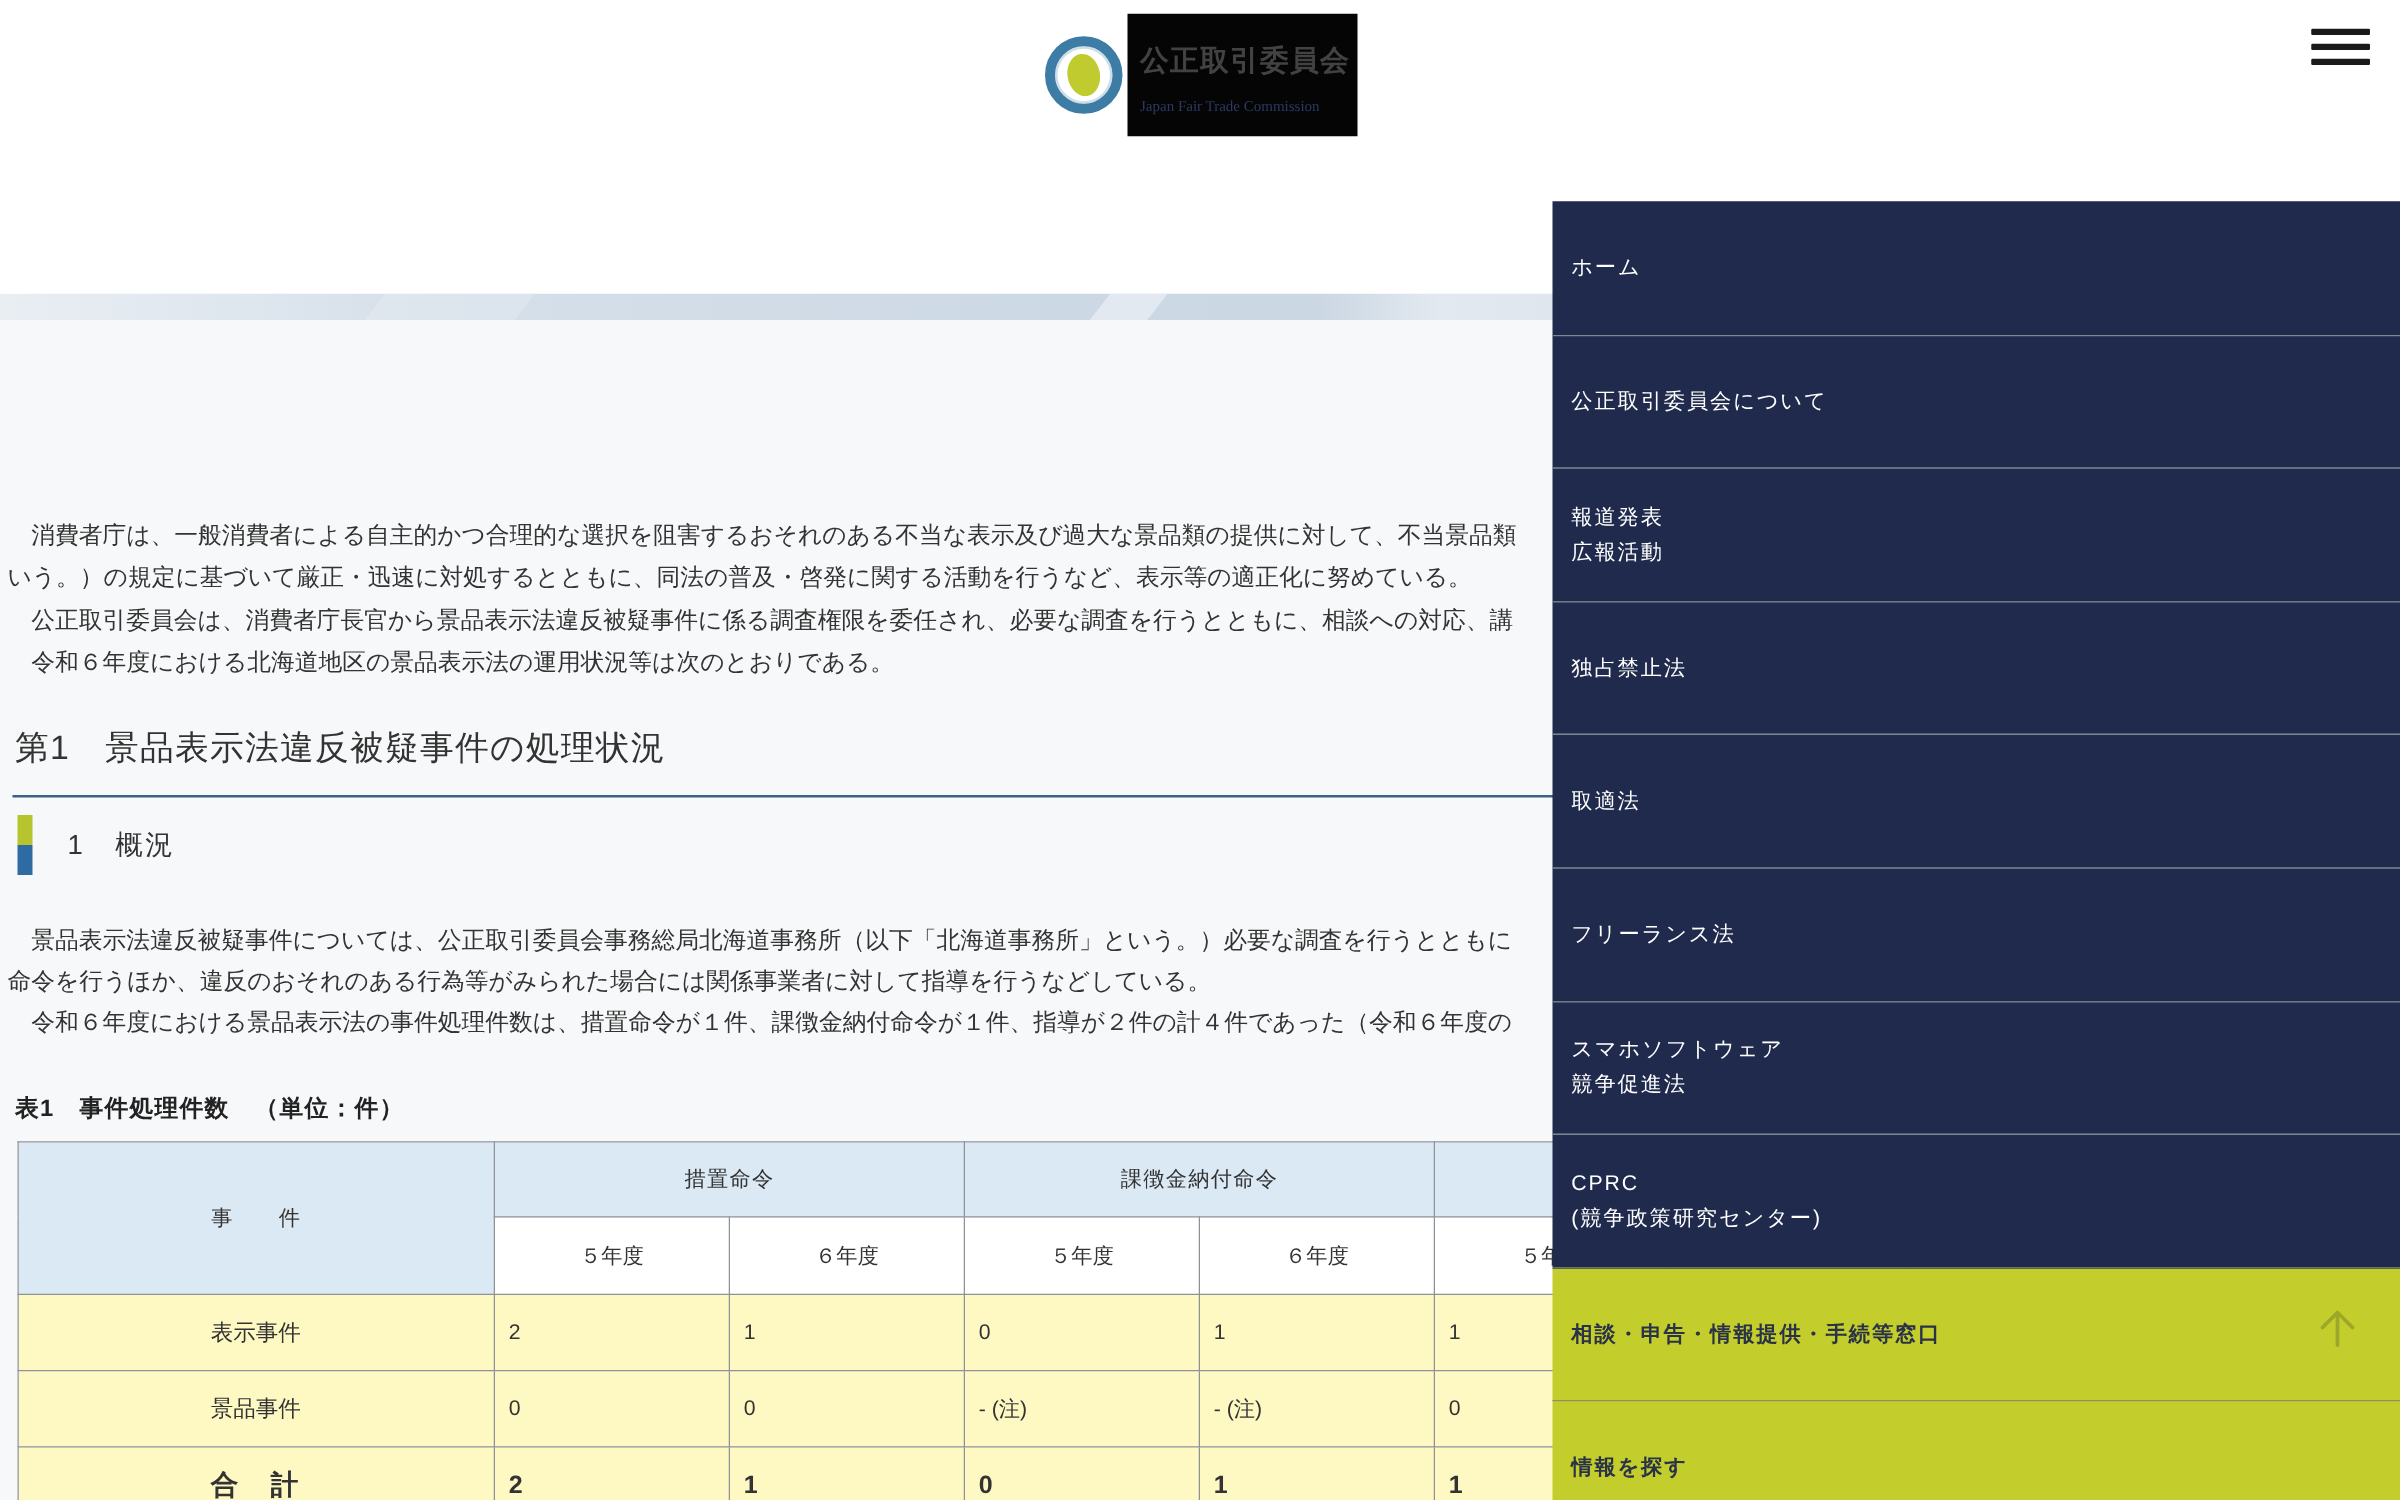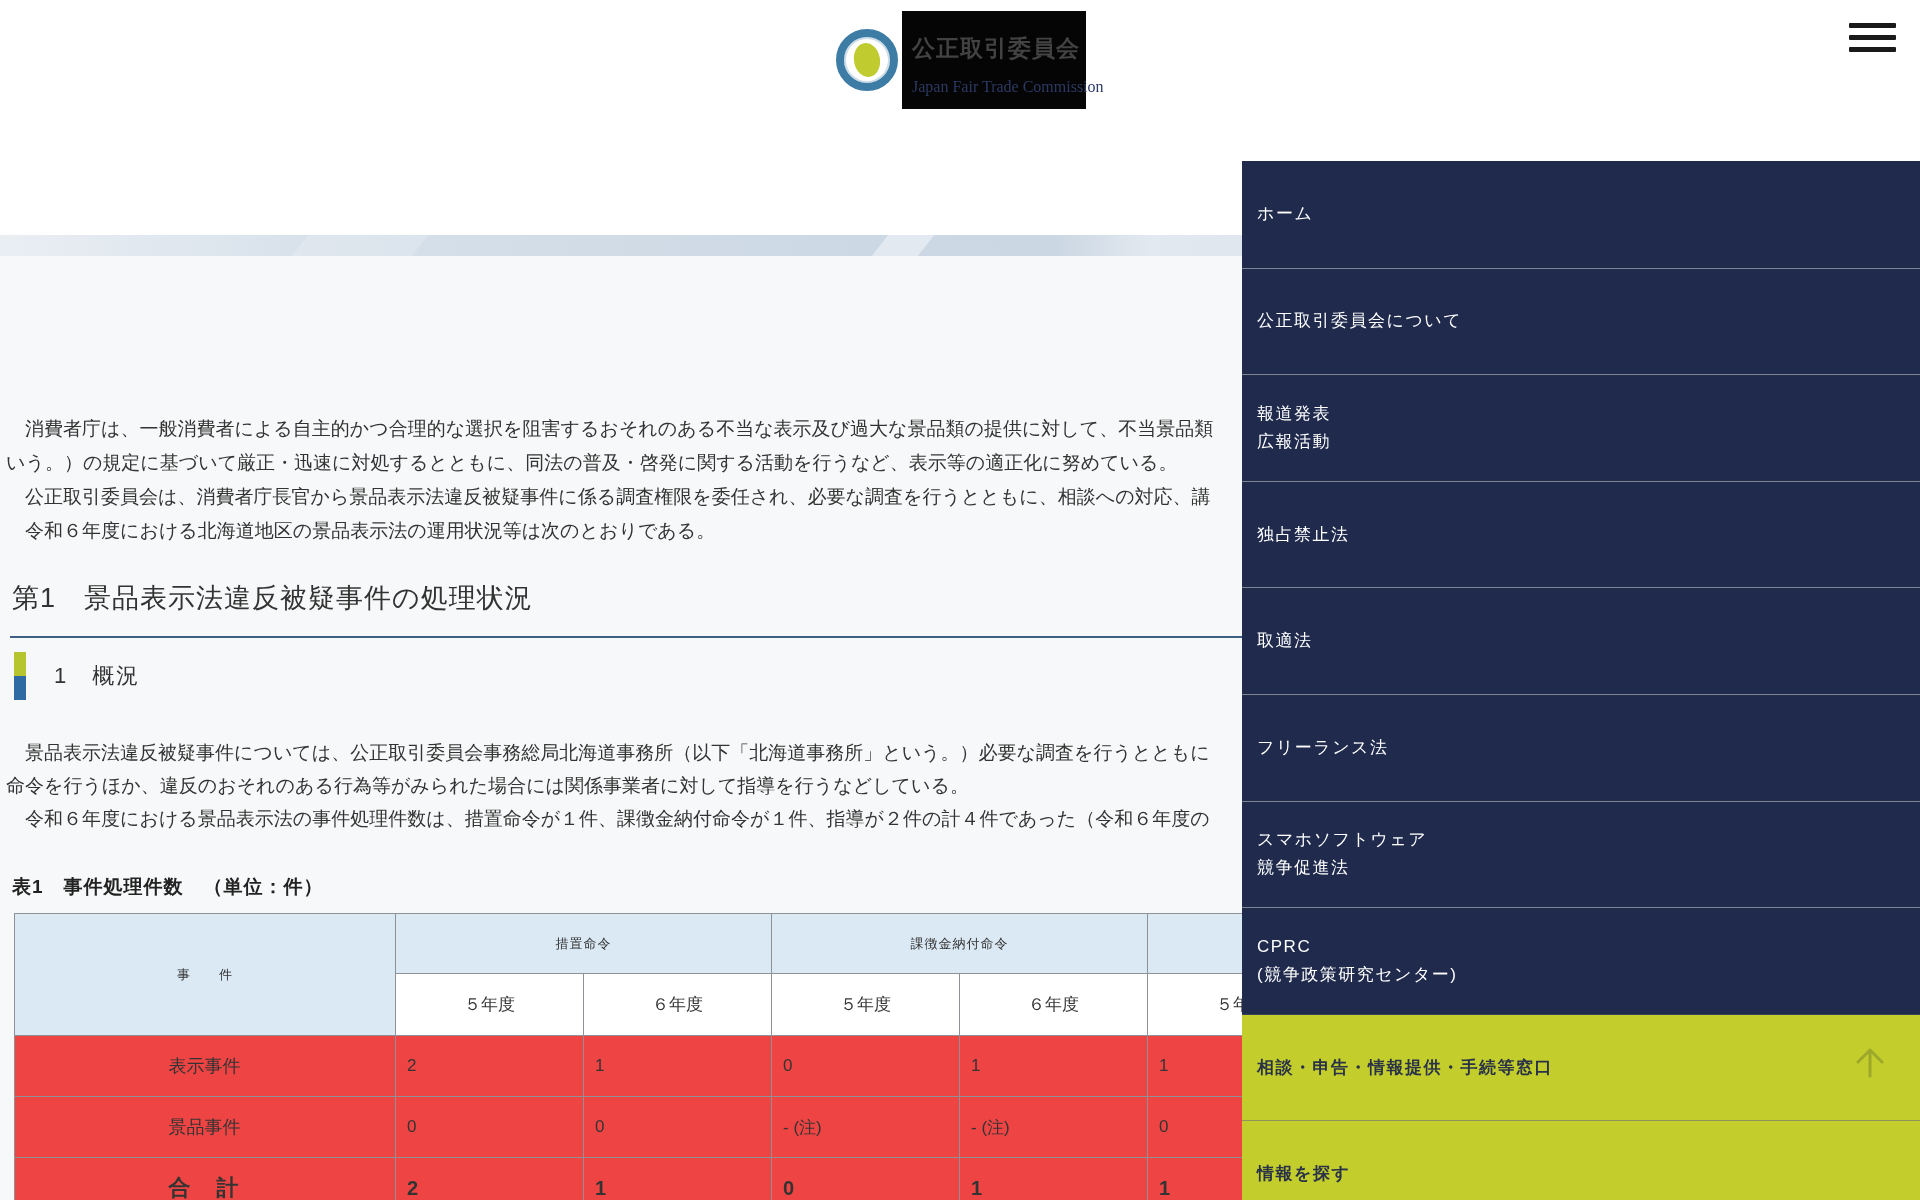--- a/index.html
+++ b/index.html
@@ -8,21 +8,21 @@
 
   
   .logo{position:absolute;left:832px;top:11px;height:98px;display:flex;cursor:pointer;}
   .emblem-box{width:70px;height:98px;background:#ffffff;display:flex;align-items:center;justify-content:center;}
   .emblem{width:62px;height:62px;border-radius:50%;border:8px solid #3c7ca5;background:#ffffff;
           box-sizing:border-box;display:flex;align-items:center;justify-content:center;
           box-shadow:inset 0 0 0 2px rgba(60,124,165,.25);}
   .emblem i{display:block;width:26px;height:34px;background:#bfcb2e;border-radius:50%;transform:rotate(-10deg);}
   .logo-black{width:184px;height:98px;background:#050505;box-sizing:border-box;padding:22px 8px 0 10px;}
   .logo-jp{font-size:23px;letter-spacing:1px;color:#424242;font-weight:700;white-space:nowrap;}
-  .logo-en{margin-top:14px;font-size:16px;color:#2c3a63;font-family:"Liberation Serif","DejaVu Serif",serif;white-space:nowrap;}
+  .logo-en{margin-top:14px;font-size:12px;color:#2c3a63;font-family:"Liberation Serif","DejaVu Serif",serif;white-space:nowrap;}
 
   .hamburger{position:absolute;top:22px;right:24px;width:47px;height:31px;background:none;border:none;padding:0;cursor:pointer;z-index:8;}
   .hamburger span{display:block;width:47px;height:5px;background:#1a1a1a;border-radius:1px;margin-bottom:7px;}
   .hamburger span:last-child{margin-bottom:0;}
 
   
   .band{position:absolute;left:0;top:235px;width:1920px;height:21px;
         background:linear-gradient(90deg,#e9eef3 0%,#d6e0ea 18%,#ccd8e4 45%,#cbd7e3 55%,#e3e9f0 60%,#d4dee8 78%,#dde5ed 100%);
         overflow:hidden;}
   .band i{position:absolute;top:0;height:21px;background:rgba(255,255,255,.45);transform:skewX(-38deg);}
@@ -46,24 +46,24 @@
   .subsec .marker i.top{background:#b6c42d;}
   .subsec .marker i.bot{background:#2e6ba3;}
   .subsec .subsec-label{margin-left:28px;font-size:22px;color:#333333;letter-spacing:2px;}
 
   .tbl-title{position:absolute;left:12px;top:618px;font-size:19px;font-weight:700;color:#222222;letter-spacing:1px;white-space:nowrap;}
 
   table.case-table{position:absolute;left:14px;top:657px;border-collapse:collapse;table-layout:fixed;background:#ffffff;}
   .case-table col.c0{width:381px;}
   .case-table col.cn{width:188px;}
   .case-table th,.case-table td{border:1px solid #8e9297;font-weight:400;color:#333333;box-sizing:border-box;}
-  .case-table thead tr.group-row th{height:60px;background:#dbe9f5;font-size:13px;text-align:center;letter-spacing:1px;}
+  .case-table thead tr.group-row th{height:60px;background:#dbe9f5;font-size:17px;text-align:center;letter-spacing:1px;}
   .case-table thead th.c-event{background:#dbe9f5;font-size:18px;letter-spacing:2px;}
   .case-table thead tr.year-row th{height:62px;background:#ffffff;font-size:17px;text-align:center;}
-  .case-table tbody td{height:61px;font-size:17px;text-align:left;padding-left:11px;background:#ef4444;}
+  .case-table tbody td{height:61px;font-size:17px;text-align:left;padding-left:11px;background:#fef9c3;}
   .case-table tbody td.rlabel{text-align:center;padding-left:0;font-size:18px;}
   .case-table tbody tr.total td{font-weight:700;font-size:20px;}
   .case-table tbody tr.total td.rlabel{font-size:22px;letter-spacing:2px;}
 
   
   .menu{position:absolute;left:1242px;top:161px;width:678px;height:1039px;z-index:5;display:flex;flex-direction:column;}
   .nav-item{display:flex;flex-direction:column;justify-content:center;height:106.6px;box-sizing:border-box;
             padding-left:15px;background:#1f2a4d;color:#ffffff;font-size:17px;letter-spacing:1.5px;
             text-decoration:none;cursor:pointer;flex:0 0 auto;}
   .nav-item span{display:block;line-height:28px;white-space:nowrap;}

